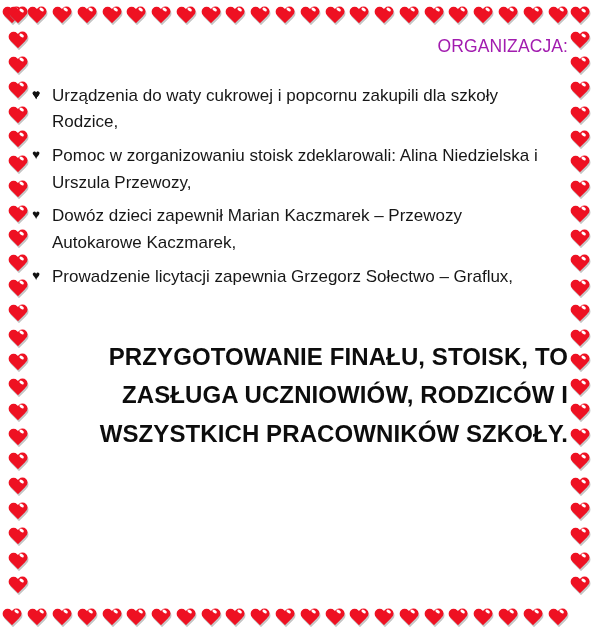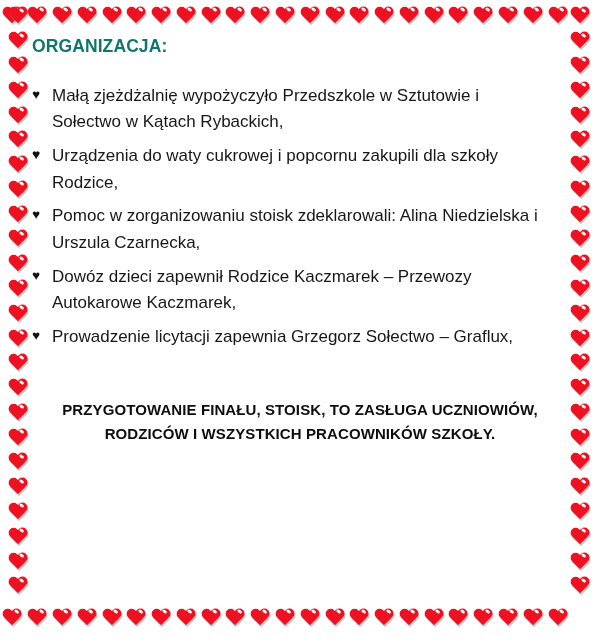--- a/index.html
+++ b/index.html
@@ -91,24 +91,24 @@
   
   .content {
     position: absolute;
     left: 32px;
     top: 28px;
     width: 536px;
     height: 575px;
   }
 
   .heading {
-    text-align: left;
+    text-align: right;
     font-size: 17.5px;
-    font-weight: bold;
-    color: #0f766e;
+    font-weight: normal;
+    color: #a21caf;
     letter-spacing: 0.1px;
     margin: 8px 0 0 0;
     line-height: 1.2;
   }
 
   .bullet-list {
     margin: 26px 0 0 0;
     padding: 0;
     list-style: none;
   }
@@ -125,22 +125,22 @@
     position: absolute;
     left: 0;
     top: 0;
     font-size: 13.5px;
     line-height: 1.75;
     color: #111111;
   }
 
   .closing {
     margin: 48px 0 0 0;
-    text-align: center;
-    font-size: 15px;
+    text-align: right;
+    font-size: 24px;
     font-weight: bold;
     color: #0d0d0d;
     line-height: 1.6;
     letter-spacing: 0.1px;
   }
 </style>
 </head>
 <body>
 
 <div id="poster">
@@ -439,36 +439,35 @@
       </div>
     </div>
 
   <div class="content">
 
     <h1 class="heading">ORGANIZACJA:</h1>
 
     <ul class="bullet-list">
       <li class="bullet-item">
         <span class="bullet-glyph">♥</span>
-        <span>Małą zjeżdżalnię wypożyczyło Przedszkole w Sztutowie i Sołectwo w Kątach Rybackich,</span>
       </li>
       <li class="bullet-item">
         <span class="bullet-glyph">♥</span>
       </li>
       <li class="bullet-item">
         <span class="bullet-glyph">♥</span>
         <span>Urządzenia do waty cukrowej i popcornu zakupili dla szkoły Rodzice,</span>
       </li>
       <li class="bullet-item">
         <span class="bullet-glyph">♥</span>
-        <span>Pomoc w zorganizowaniu stoisk zdeklarowali: Alina Niedzielska i Urszula Czarnecka,</span>
-      </li>
-      <li class="bullet-item">
-        <span class="bullet-glyph">♥</span>
-        <span>Dowóz dzieci zapewnił Rodzice Kaczmarek – Przewozy Autokarowe Kaczmarek,</span>
+        <span>Pomoc w zorganizowaniu stoisk zdeklarowali: Alina Niedzielska i Urszula Przewozy,</span>
+      </li>
+      <li class="bullet-item">
+        <span class="bullet-glyph">♥</span>
+        <span>Dowóz dzieci zapewnił Marian Kaczmarek – Przewozy Autokarowe Kaczmarek,</span>
       </li>
       <li class="bullet-item">
         <span class="bullet-glyph">♥</span>
         <span>Prowadzenie licytacji zapewnia Grzegorz Sołectwo – Graflux,</span>
       </li>
     </ul>
 
     <p class="closing">PRZYGOTOWANIE FINAŁU, STOISK, TO ZASŁUGA UCZNIOWIÓW, RODZICÓW I WSZYSTKICH PRACOWNIKÓW SZKOŁY.</p>
   </div>
 </div>

